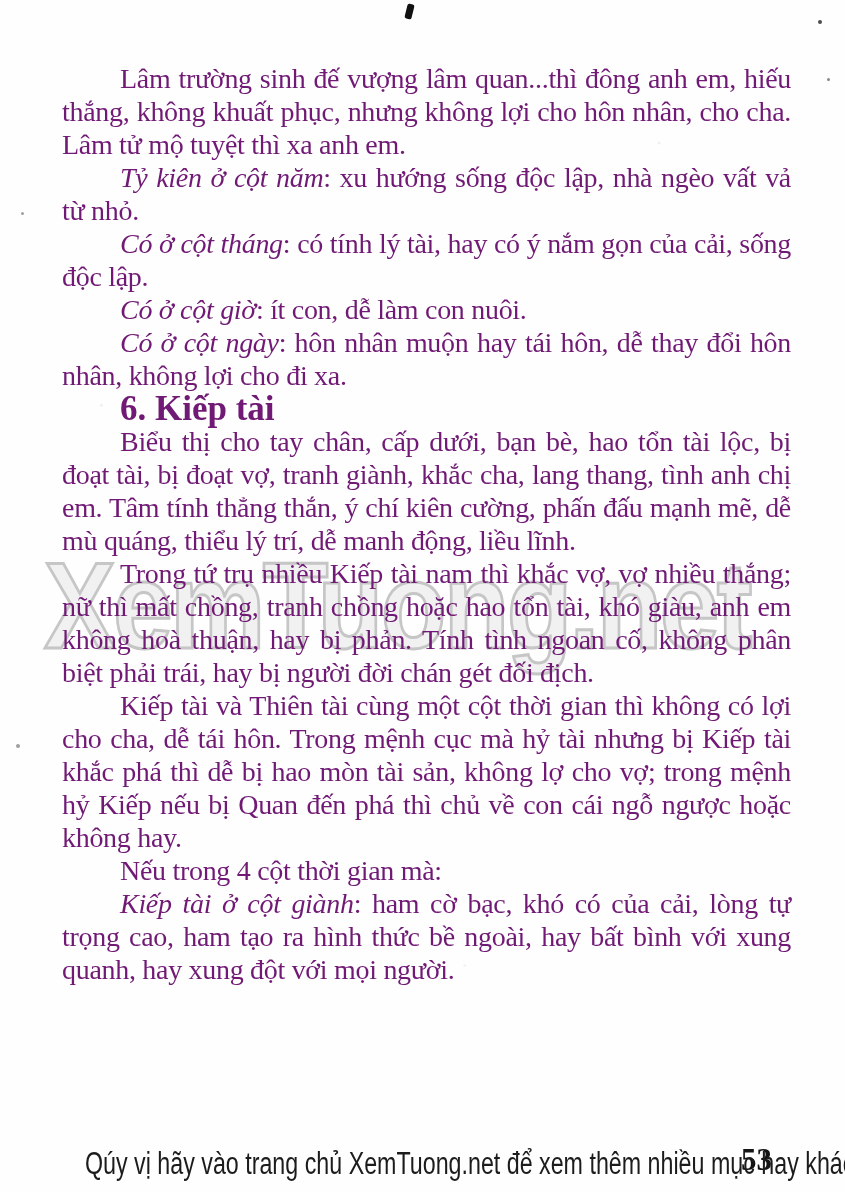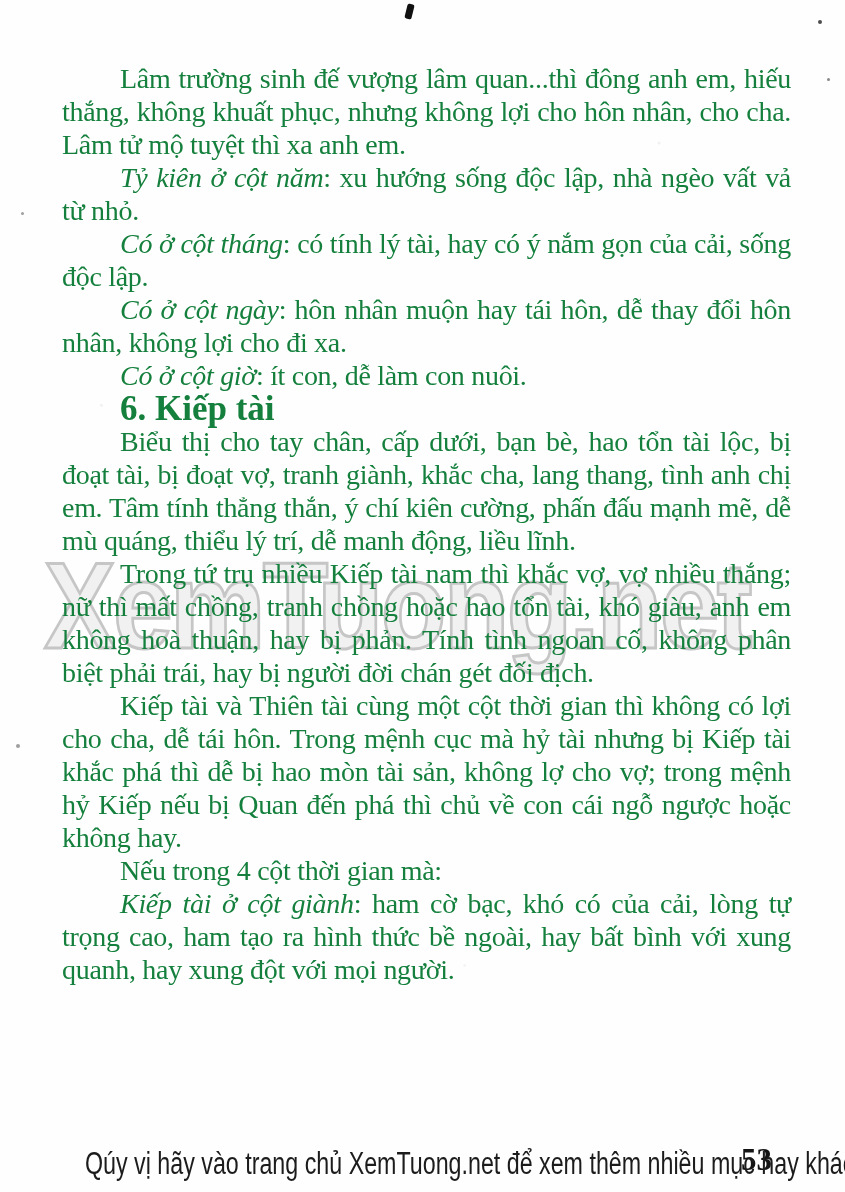--- a/index.html
+++ b/index.html
@@ -40,21 +40,21 @@
   }
   .body-text {
     position: absolute;
     left: 62px;
     top: 62px;
     width: 729px;
     z-index: 2;
     font-size: 28px;
     line-height: 33px;
     letter-spacing: -0.3px;
-    color: #15803d;
+    color: #701a75;
     text-align: justify;
   }
   .body-text p { margin: 0; text-indent: 58px; }
   .lead { font-style: italic; }
   .heading { font-weight: bold; font-size: 35px; letter-spacing: 0; }
   .footer {
     position: absolute;
     left: 85px;
     top: 1146px;
     z-index: 3;
@@ -86,22 +86,22 @@
 <body>
 
 <div class="page">
 
   <div class="watermark">XemTuong.net</div>
 
   <div class="body-text">
     <p><span class="lead"></span><span>Lâm trường sinh đế vượng lâm quan...thì đông anh em, hiếu thắng, không khuất phục, nhưng không lợi cho hôn nhân, cho cha. Lâm tử mộ tuyệt thì xa anh em.</span></p>
     <p><span class="lead">Tỷ kiên ở cột năm</span><span>: xu hướng sống độc lập, nhà ngèo vất vả từ nhỏ.</span></p>
     <p><span class="lead">Có ở cột tháng</span><span>: có tính lý tài, hay có ý nắm gọn của cải, sống độc lập.</span></p>
+    <p><span class="lead">Có ở cột giờ</span><span>: ít con, dễ làm con nuôi.</span></p>
     <p><span class="lead">Có ở cột ngày</span><span>: hôn nhân muộn hay tái hôn, dễ thay đổi hôn nhân, không lợi cho đi xa.</span></p>
-    <p><span class="lead">Có ở cột giờ</span><span>: ít con, dễ làm con nuôi.</span></p>
     <p class="heading">6. Kiếp tài</p>
     <p><span class="lead"></span><span>Biểu thị cho tay chân, cấp dưới, bạn bè, hao tổn tài lộc, bị đoạt tài, bị đoạt vợ, tranh giành, khắc cha, lang thang, tình anh chị em. Tâm tính thẳng thắn, ý chí kiên cường, phấn đấu mạnh mẽ, dễ mù quáng, thiểu lý trí, dễ manh động, liều lĩnh.</span></p>
     <p><span class="lead"></span><span>Trong tứ trụ nhiều Kiếp tài nam thì khắc vợ, vợ nhiều thắng; nữ thì mất chồng, tranh chồng hoặc hao tổn tài, khó giàu, anh em không hoà thuận, hay bị phản. Tính tình ngoan cố, không phân biệt phải trái, hay bị người đời chán gét đối địch.</span></p>
     <p><span class="lead"></span><span>Kiếp tài và Thiên tài cùng một cột thời gian thì không có lợi cho cha, dễ tái hôn. Trong mệnh cục mà hỷ tài nhưng bị Kiếp tài khắc phá thì dễ bị hao mòn tài sản, không lợ cho vợ; trong mệnh hỷ Kiếp nếu bị Quan đến phá thì chủ về con cái ngỗ ngược hoặc không hay.</span></p>
     <p><span class="lead"></span><span>Nếu trong 4 cột thời gian mà:</span></p>
     <p><span class="lead">Kiếp tài ở cột giành</span><span>: ham cờ bạc, khó có của cải, lòng tự trọng cao, ham tạo ra hình thức bề ngoài, hay bất bình với xung quanh, hay xung đột với mọi người.</span></p>
   </div>
 
   <div class="page-number">53</div>
   <div class="footer">Qúy vị hãy vào trang chủ XemTuong.net để xem thêm nhiều mục hay khác</div>

